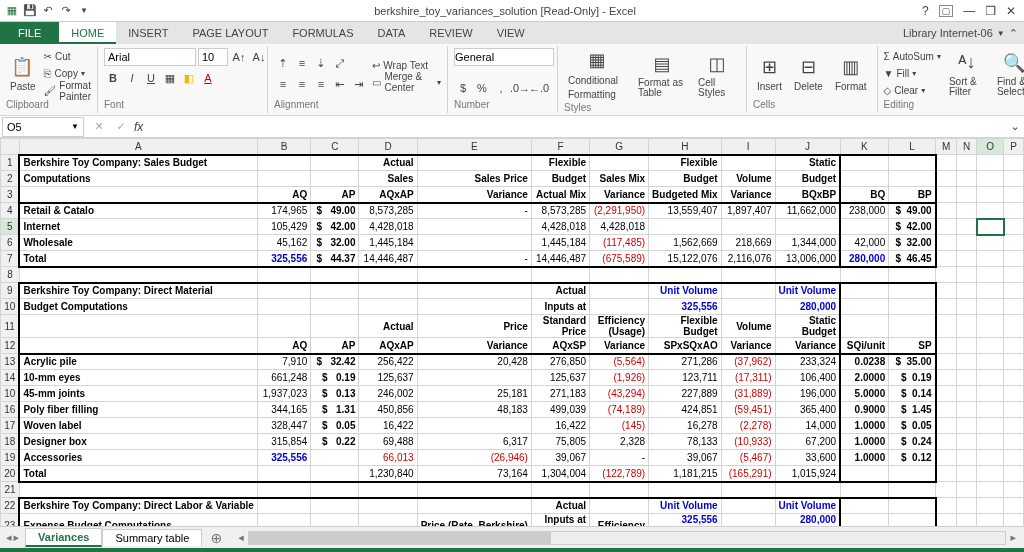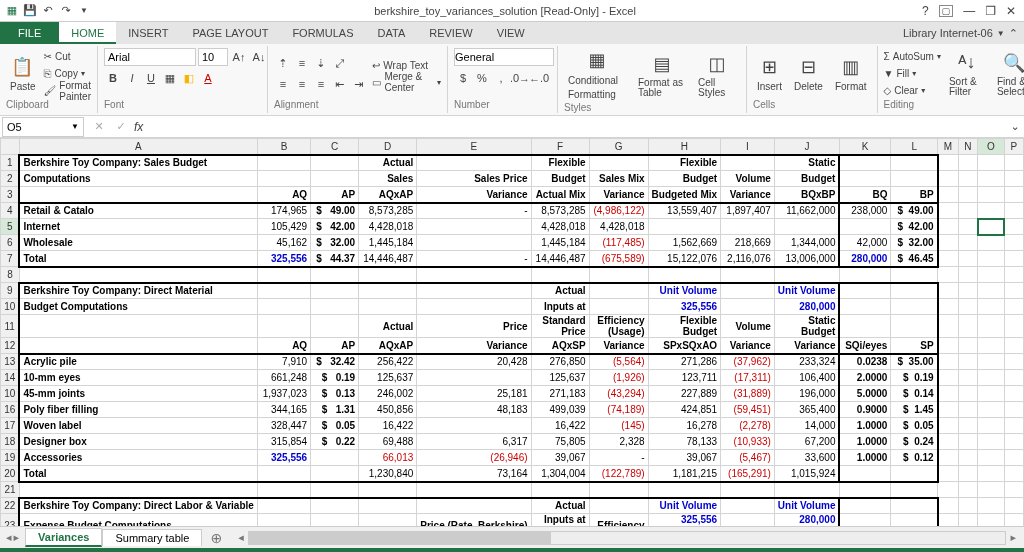--- a/index.html
+++ b/index.html
@@ -174,21 +174,21 @@
               <span>▭</span>
               <span>Merge &amp; Center</span>
               <span style="font-size:8px">▾</span>
             </div>
         </div>
       </div>
       <div class="grp-title">Alignment</div>
     </div>
 
     <div class="grp" style="min-width:110px">
-      <div class="grp-content" style="flex-direction:column;align-items:flex-start;gap:3px">
+      <div class="grp-content" style="flex-direction:column;align-items:flex-start;gap:13px">
         <input style="width: 100px; height: 18px; border: 1px solid rgb(204, 204, 204); font-size: 11px;" value="General">
         <div class="btnrow">
           <span class="sbtn">$</span>
           <span class="sbtn">%</span>
           <span class="sbtn">,</span>
           <span class="sbtn">.0→</span>
           <span class="sbtn">←.0</span>
         </div>
       </div>
       <div class="grp-title">Number</div>
@@ -376,21 +376,21 @@
           <td></td>
         </tr>
         <tr>
           <th class="rowh">4</th>
           <td class="l bl bold">Retail &amp; Catalo</td>
           <td class="">174,965</td>
           <td class="bold">$&nbsp;&nbsp;&nbsp;49.00</td>
           <td class="">8,573,285</td>
           <td class="">-</td>
           <td class="">8,573,285</td>
-          <td class="red ">(4,986,122)</td>
+          <td class="red ">(2,291,950)</td>
           <td class="">13,559,407</td>
           <td class="">1,897,407</td>
           <td class="br">11,662,000</td>
           <td class="">238,000</td>
           <td class="br"><b>$&nbsp;&nbsp;49.00</b></td>
           <td></td>
           <td></td>
           <td></td>
           <td></td>
         </tr>
@@ -532,21 +532,21 @@
           <td class="bl bb"></td>
           <td class="bb"><b>AQ</b></td>
           <td class="bb"><b>AP</b></td>
           <td class="bb"><b>AQxAP</b></td>
           <td class="bb"><b>Variance</b></td>
           <td class="bb"><b>AQxSP</b></td>
           <td class="bb"><b>Variance</b></td>
           <td class="bb"><b>SPxSQxAO</b></td>
           <td class="bb"><b>Variance</b></td>
           <td class="bb br"><b>Variance</b></td>
-          <td class="bb"><b>SQi/eyes</b></td>
+          <td class="bb"><b>SQi/unit</b></td>
           <td class="bb br"><b>SP</b></td>
           <td></td>
           <td></td>
           <td></td>
           <td></td>
         </tr>
         <tr>
           <th class="rowh">13</th>
           <td class="l bl bold">Acrylic pile</td>
           <td class="">7,910</td>

